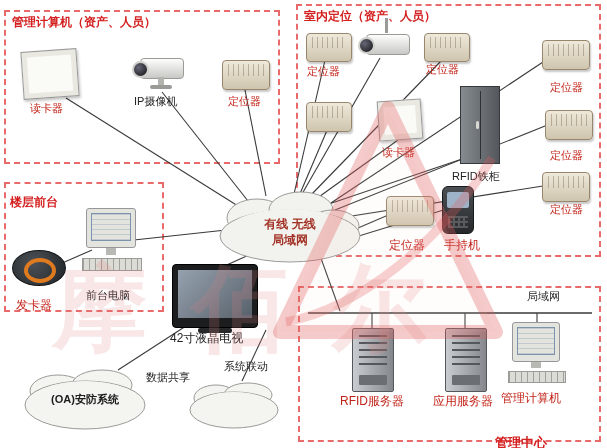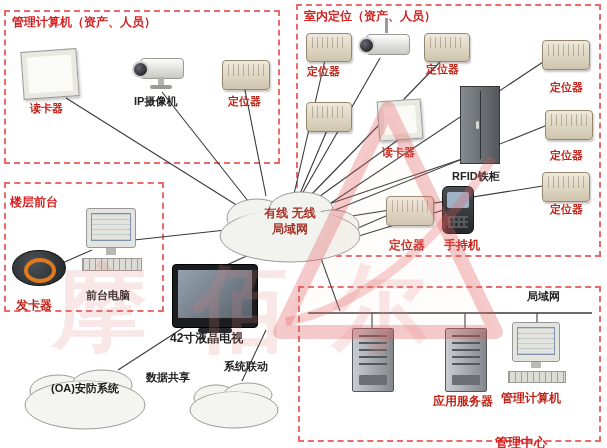--- a/index.html
+++ b/index.html
@@ -1,20 +1,20 @@
 <!DOCTYPE html>
 <html><head>
 <meta charset="utf-8">
 <style>
   html,body{margin:0;padding:0;background:#fff;}
   .canvas{position:relative;width:607px;height:448px;background:#fff;overflow:hidden;
           font-family:"Liberation Sans",sans-serif;}
   .dashed-box{position:absolute;border:2px dashed #e86a6a;box-sizing:border-box;z-index:0;}
   .box-title{position:absolute;color:#d42020;font-weight:bold;font-size:12px;white-space:nowrap;z-index:3;}
-  .lbl{position:absolute;font-size:11px;font-weight:bold;color:#c22318;white-space:nowrap;z-index:3;}
+  .lbl{position:absolute;font-size:11px;font-weight:normal;color:#c22318;white-space:nowrap;z-index:3;}
   .lbl.dark{color:#222;}
   .lbl.big{font-size:12px;}
   .lines{position:absolute;left:0;top:0;z-index:1;}
   .lines line{stroke:#3a3a3a;stroke-width:1.1;}
   .lines line.bus{stroke-width:1.7;}
   .dev{position:absolute;z-index:2;}
 
   
   .panel{background:#fafaf7;border:1px solid #999;box-sizing:border-box;
          box-shadow:inset 0 0 0 5px #e9e9e2,1px 2px 3px rgba(0,0,0,.25);transform:rotate(-4deg);}
@@ -55,21 +55,21 @@
   .tv{background:#1b1d1f;border:1px solid #000;border-radius:4px;}
   .tv-scr{position:absolute;left:5px;right:5px;top:5px;bottom:9px;background:linear-gradient(135deg,#95a1ae,#57616b);}
   .tv-stand{position:absolute;left:30%;width:40%;height:5px;bottom:-6px;background:#26282a;border-radius:2px;}
   
   .server{background:linear-gradient(90deg,#c9cdd1,#84888c);border:1px solid #54585c;border-radius:2px;}
   .server:before{content:"";position:absolute;left:6px;right:6px;top:6px;height:52%;
         background:repeating-linear-gradient(180deg,#54585c 0 2px,transparent 2px 7px);}
   .server:after{content:"";position:absolute;left:6px;right:6px;bottom:6px;height:10px;background:#6b6f73;border-radius:1px;}
   
   .cloud{position:absolute;z-index:2;}
-  .cloud-text{position:absolute;text-align:center;font-weight:bold;z-index:3;line-height:1.3;}
+  .cloud-text{position:absolute;text-align:center;font-weight:bold;z-index:3;line-height:1.3;margin-top:11px;}
   .cloud-text.red{color:#a33327;font-size:12px;}
   .cloud-text.dark{color:#1d1d1d;font-size:11px;}
   
   .wm-tri{position:absolute;left:268px;top:96px;z-index:5;pointer-events:none;}
   .wm-text{position:absolute;left:52px;top:246px;z-index:5;pointer-events:none;
            font-size:95px;font-weight:bold;letter-spacing:45px;color:rgba(226,130,130,.20);white-space:nowrap;}
 </style>
 </head>
 <body>
 
@@ -207,20 +207,21 @@
     <ellipse cx="48" cy="32" rx="44" ry="18" fill="#f4f4f0" stroke="#9a9a96"></ellipse>
     <ellipse cx="48" cy="30" rx="40" ry="16" fill="#f4f4f0"></ellipse>
   </svg>
 
   <div class="lbl dark" style="left:146px;top:370px">数据共享</div>
   <div class="lbl dark" style="left:224px;top:359px">系统联动</div>
 
   <div class="lbl dark" style="left:527px;top:289px">局域网</div>
 
   <div class="dev server" style="left:352px;top:328px;width:40px;height:62px"></div>
+  <div class="lbl big" style="left:340px;top:393px">RFID服务器</div>
 
   <div class="dev server" style="left:445px;top:328px;width:40px;height:62px"></div>
   <div class="lbl big" style="left:433px;top:393px">应用服务器</div>
 
   <div class="dev" style="left:508px;top:322px;width:58px;height:62px">
     <div class="pc-mon" style="left:4px;top:0;width:48px;height:40px">
       <div class="pc-scr"></div>
     </div>
     <div class="pc-stand" style="left:23px;top:40px;width:10px;height:6px"></div>
     <div class="pc-kb" style="left:0;top:49px;width:56px;height:10px"></div>

